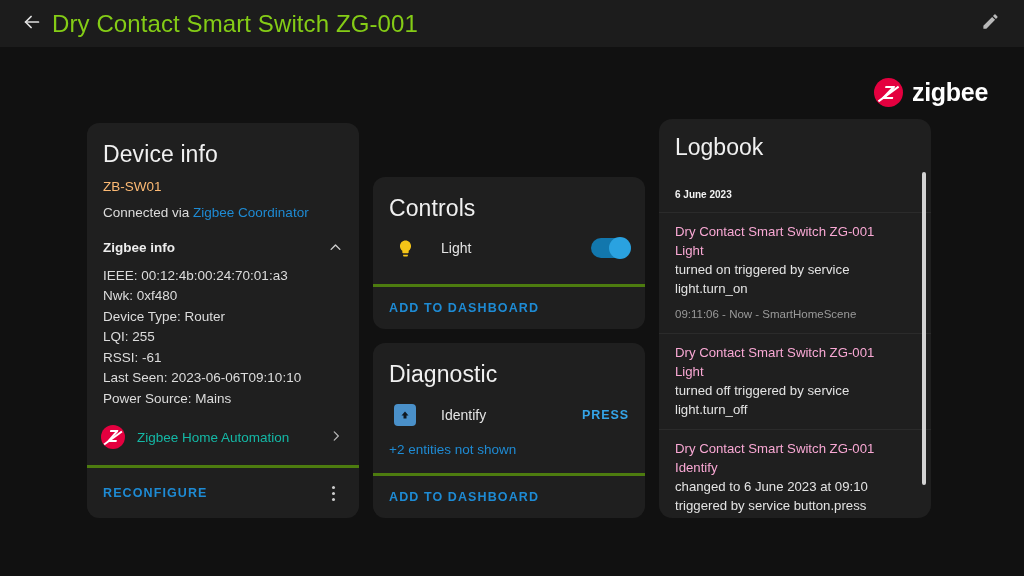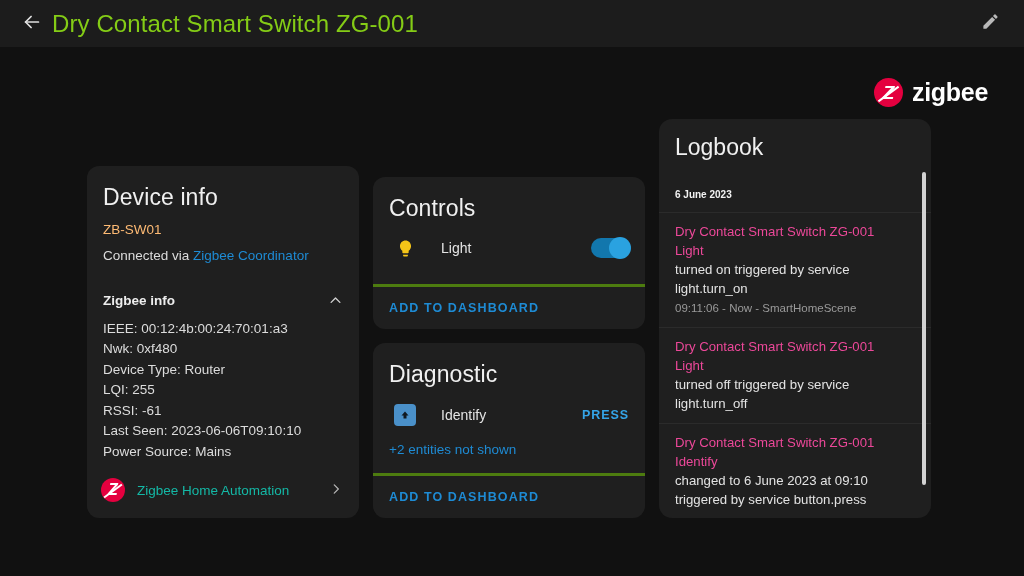--- a/index.html
+++ b/index.html
@@ -139,21 +139,21 @@
     margin-top: 9px;
     font-size: 13.5px;
     color: #dcdcdc;
     line-height: 18px;
   }
   .conn-link {
     color: #1e8bd4;
     cursor: pointer;
   }
   .section-head {
-    margin-top: 28px;
+    margin-top: 18px;
     display: flex;
     align-items: center;
     justify-content: space-between;
     cursor: pointer;
   }
   .section-head-label {
     font-size: 13.5px;
     font-weight: bold;
     color: #ededed;
   }
@@ -271,35 +271,35 @@
     font-size: 10px;
     font-weight: bold;
     color: #f2f2f2;
     padding: 10px 16px 12px 16px;
   }
   .log-entry {
     border-top: 1px solid #2b2b2b;
     padding: 9px 28px 10px 16px;
   }
   .log-ent-name {
-    color: #ec4899;
+    color: #f9a8d4;
     font-size: 13.2px;
     line-height: 19px;
     cursor: pointer;
   }
   .log-ent-msg {
     color: #e3e3e3;
     font-size: 13.2px;
     line-height: 19px;
   }
   .log-ent-meta {
     color: #9a9a9a;
     font-size: 11.5px;
     line-height: 18px;
-    margin-top: 1px;
+    margin-top: 7px;
   }
   .log-scrollbar {
     position: absolute;
     top: 53px;
     right: 5px;
     width: 4px;
     height: 313px;
     border-radius: 2px;
     background: #d2d2d2;
     cursor: pointer;
@@ -374,20 +374,28 @@
           </div>
           <span class="sub-row-label">Zigbee Home Automation</span>
           <span class="chev-right">
             <svg width="14" height="14" viewBox="0 0 24 24" fill="none" stroke="#b4b4b4" stroke-width="2.2" stroke-linecap="round" stroke-linejoin="round">
               <polyline points="9 5 16 12 9 19"></polyline>
             </svg>
           </span>
         </div>
       </div>
 
+      <div class="card-footer">
+        <span class="action-link">RECONFIGURE</span>
+        <span class="dots-btn">
+          <i></i>
+          <i></i>
+          <i></i>
+        </span>
+      </div>
     </div>
   </div>
 
   <div class="col">
 
     <div class="card">
       <div class="card-title">Controls</div>
       <div class="card-body">
         <div class="entity-row">
           <span class="entity-icon">

